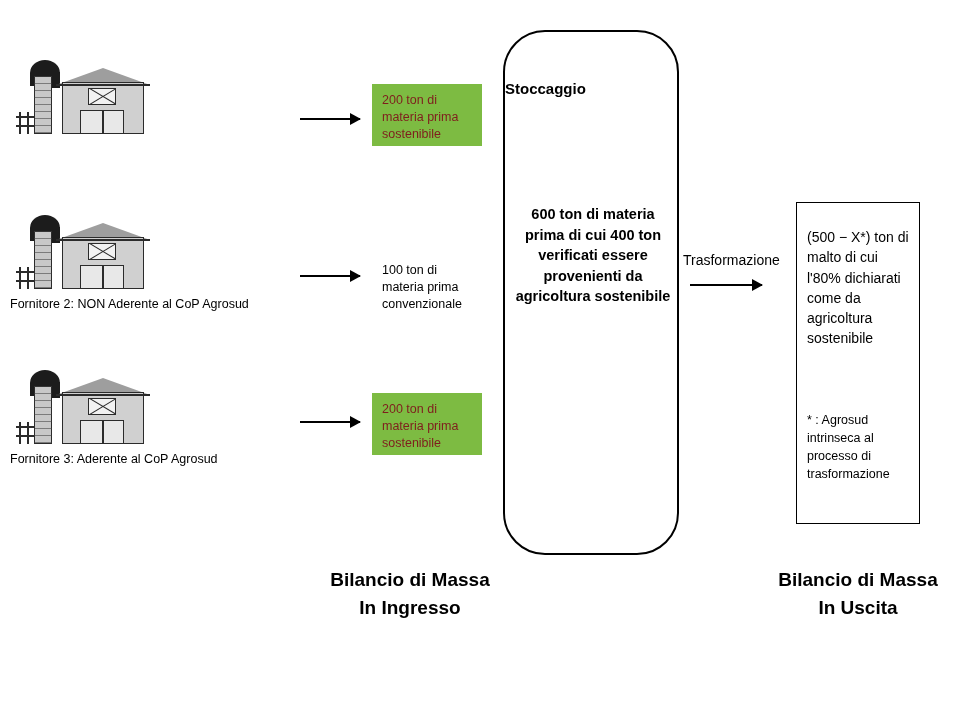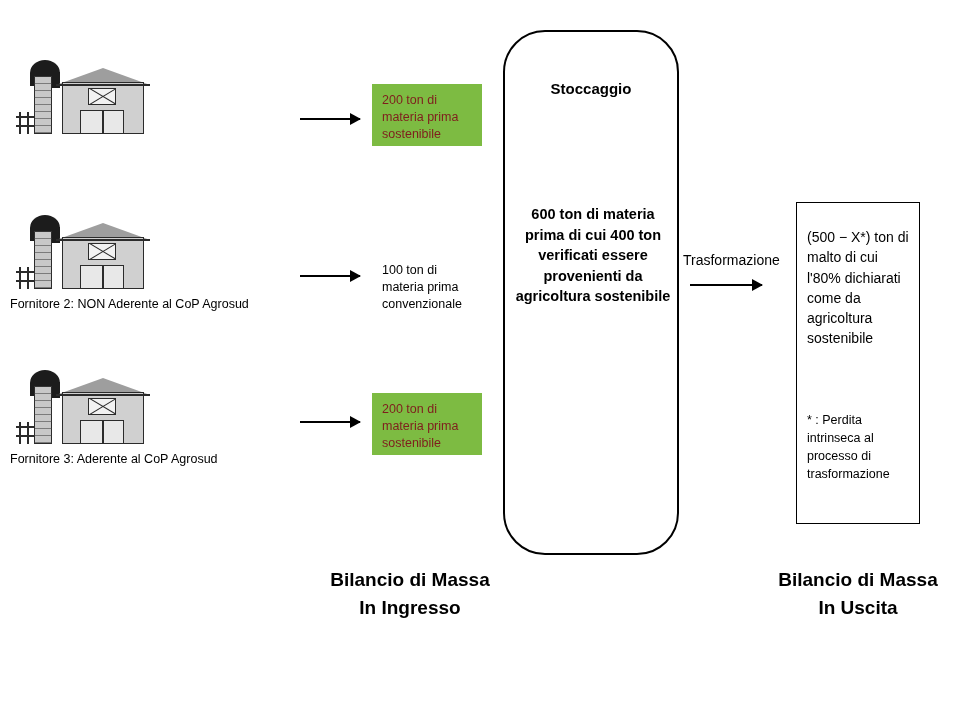--- a/index.html
+++ b/index.html
@@ -223,21 +223,20 @@
     height: 525px;
     border: 2px solid #000;
     border-radius: 42px;
     box-sizing: border-box;
     background: #fff;
   }
   .storage-title {
     position: absolute;
     top: 48px;
     width: 100%;
-    text-align: center;
     font-size: 15px;
     font-weight: bold;
   }
   .storage-body {
     position: absolute;
     top: 172px;
     left: 8px;
     width: 160px;
     text-align: center;
     font-size: 14.5px;
@@ -399,19 +398,19 @@
   </div>
 
   <div class="transf-label">Trasformazione</div>
   <div class="arrow" style="left:690px; top:279px; width:72px;">
     <div class="shaft"></div>
       <div class="head"></div>
   </div>
 
   <div class="output">
     <div class="output-main">(500 − X*) ton di malto di cui l'80% dichiarati come da agricoltura sostenibile</div>
-    <div class="output-note">* : Perdita intrinseca al processo di trasformazione</div>
+    <div class="output-note">* : Agrosud intrinseca al processo di trasformazione</div>
   </div>
 
   <div class="footer footer-in">Bilancio di Massa<br>In Ingresso</div>
   <div class="footer footer-out">Bilancio di Massa<br>In Uscita</div>
 
 </div>
 
 </body></html>

